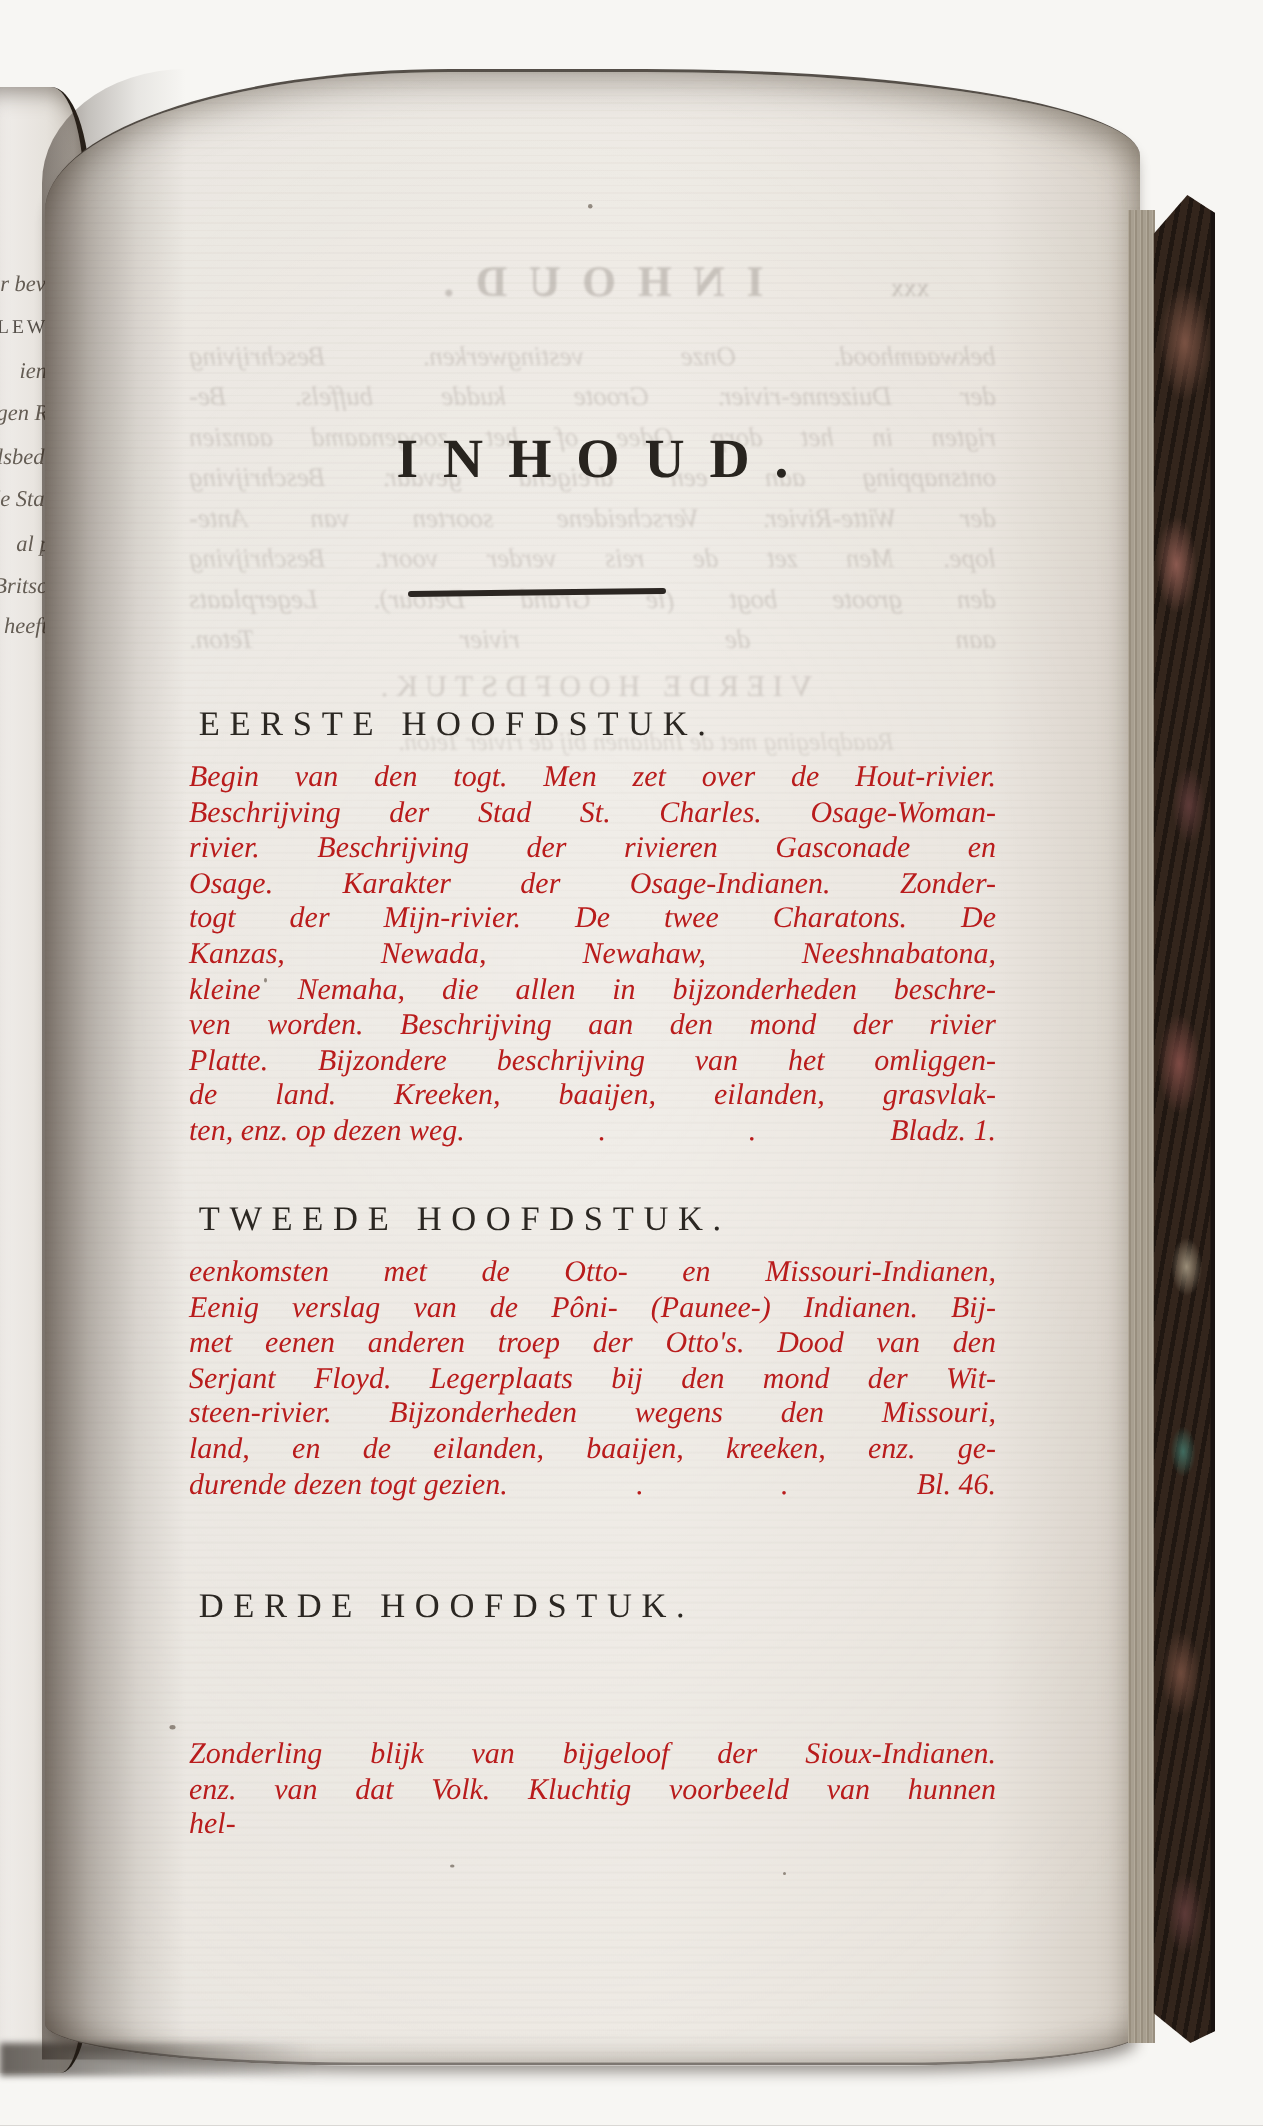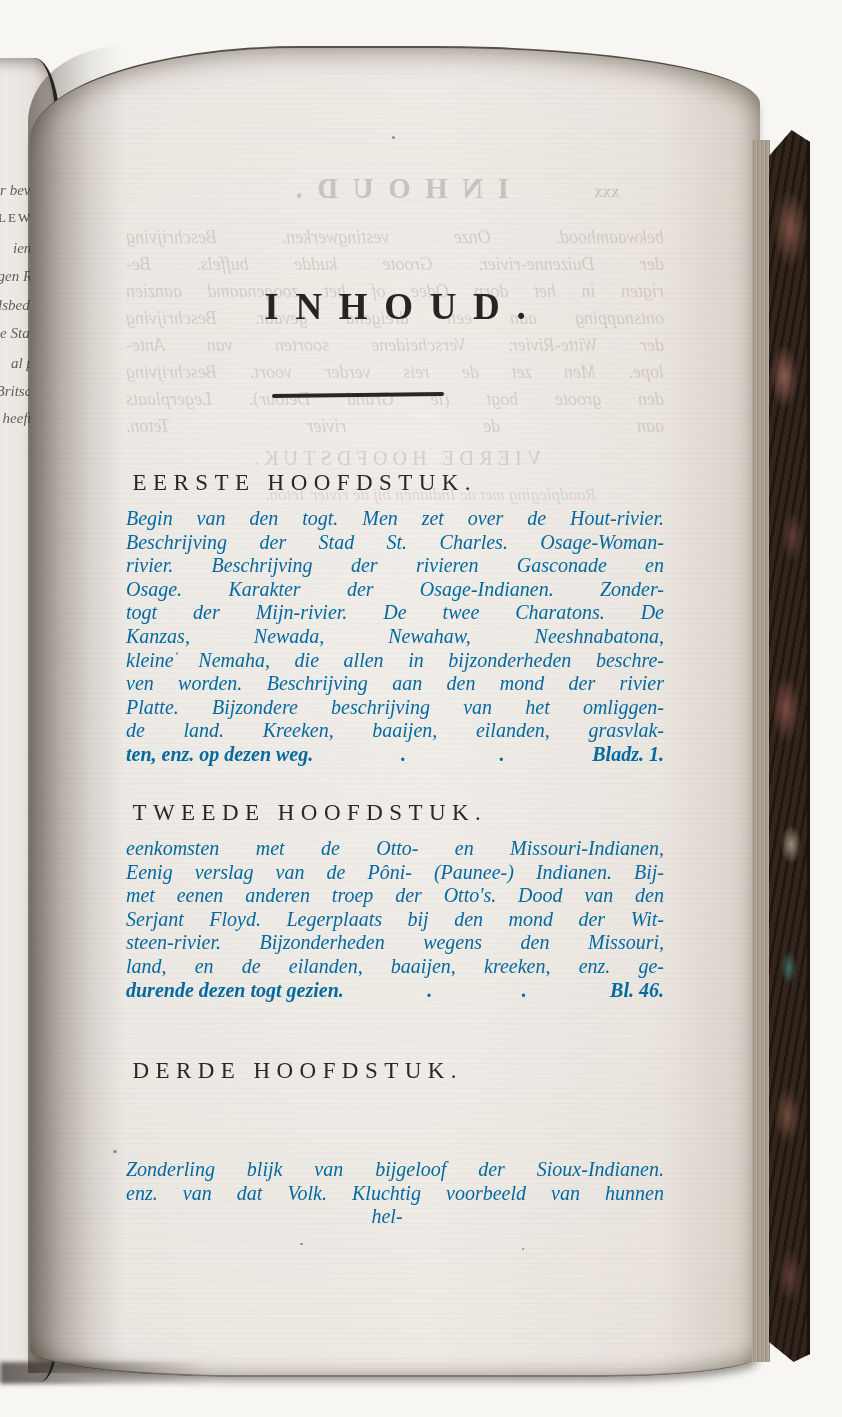--- a/index.html
+++ b/index.html
@@ -56,25 +56,25 @@
   
   .text-layer{position:absolute;left:126px;top:0;width:538px;height:1417px;
     color:#2e2a25;}
   .page-title{position:absolute;left:0;top:285px;width:100%;text-align:center;
     font-size:37px;font-weight:700;letter-spacing:.45em;text-indent:.45em;color:#28241f;}
   .title-rule{position:absolute;left:146px;top:393px;width:172px;height:4px;
     background:#2b2622;border-radius:2px;transform:rotate(-.7deg);}
   .chapter-heading{position:absolute;left:0;width:100%;text-align:left;
     font-size:23px;letter-spacing:.28em;text-indent:.28em;color:#2b2722;}
   .chapter-body{position:absolute;left:0;width:100%;
-    font-style:italic;font-size:20px;line-height:23.6px;color:#0369a1;}
+    font-style:italic;font-size:20px;line-height:23.6px;color:#b91c1c;}
   .chapter-body .bl{text-align:justify;text-align-last:justify;}
-  .lastline{display:flex;justify-content:space-between;align-items:flex-start;font-weight:bold;}
+  .lastline{display:flex;justify-content:space-between;align-items:flex-start;}
   .lastline .dot{padding:0 6px;}
-  .catchline{text-align:center;padding-right:16px;}
+  .catchline{text-align:left;padding-right:16px;}
 
   
   .show-through{position:absolute;left:0;top:0;width:100%;color:#958c85;
     filter:blur(.7px);pointer-events:none;}
   .st-title{position:absolute;left:0;top:172px;width:100%;text-align:center;
     font-size:29px;font-weight:700;letter-spacing:.5em;transform:scaleX(-1);opacity:.42;}
   .st-folio{position:absolute;left:468px;top:182px;font-size:17px;
     transform:scaleX(-1);opacity:.45;}
   .st-par{position:absolute;left:0;top:224px;width:100%;transform:scaleX(-1);
     font-style:italic;font-size:18px;line-height:27px;opacity:.30;

